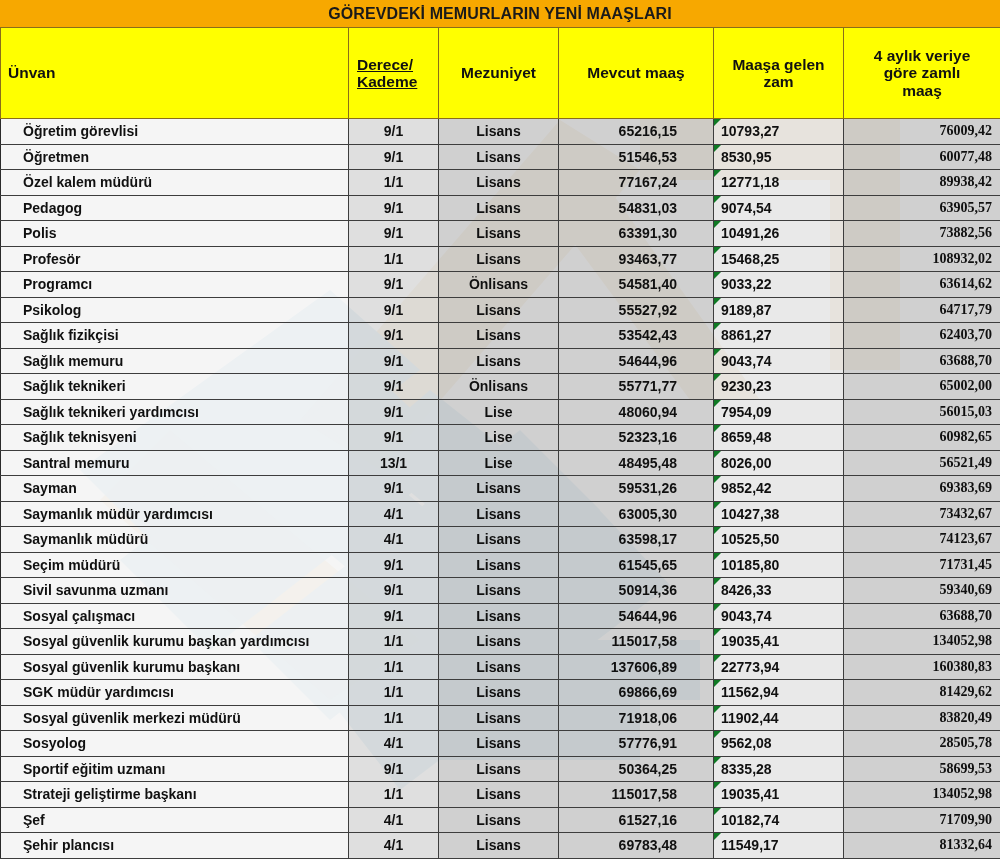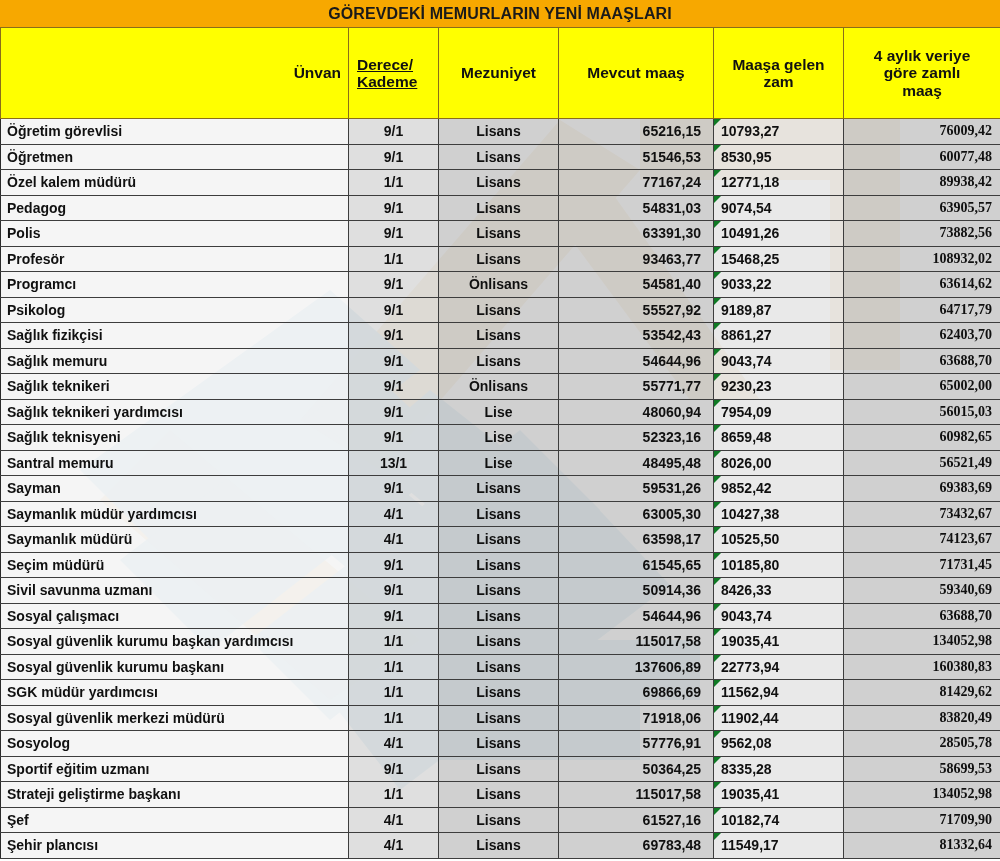--- a/index.html
+++ b/index.html
@@ -71,56 +71,56 @@
     border: 1px solid #8a6d1a;
     border-top: none;
     height: 86px;
     font-size: 15.5px;
     font-weight: bold;
     color: #111111;
     padding: 2px 7px;
     line-height: 1.12;
     vertical-align: middle;
   }
-  thead th.h-unvan   { text-align: right; }
+  thead th.h-unvan   { text-align: left; }
   thead th.h-derece  { text-align: left; padding-left: 8px; text-decoration: underline; }
   thead th.h-mez,
   thead th.h-mevcut,
   thead th.h-zam,
   thead th.h-yeni    { text-align: center; }
 
   tbody td {
     height: 24.5px;
     font-size: 14px;
     font-weight: bold;
     padding: 0 7px;
     border: 1px solid #3d3d3d;
     color: #101010;
     white-space: nowrap;
     overflow: hidden;
     background-color: rgba(198,198,198,0.82);
   }
 
   tbody td.unvan {
     text-align: left;
-    padding-left: 6px;
+    padding-left: 22px;
     background-color: rgba(243,243,243,0.86);
     border-left-color: #2a2a2a;
   }
   tbody td.derece {
     text-align: center;
     background-color: rgba(216,216,216,0.82);
   }
   tbody td.mez {
     text-align: center;
     background-color: rgba(198,198,198,0.82);
   }
   tbody td.mevcut {
     text-align: right;
-    padding-right: 12px;
+    padding-right: 36px;
     background-color: rgba(198,198,198,0.82);
   }
   tbody td.zam {
     text-align: left;
     padding-right: 8px;
     position: relative;
     background-color: rgba(228,228,228,0.80);
   }
   tbody td.yeni {
     text-align: right;

